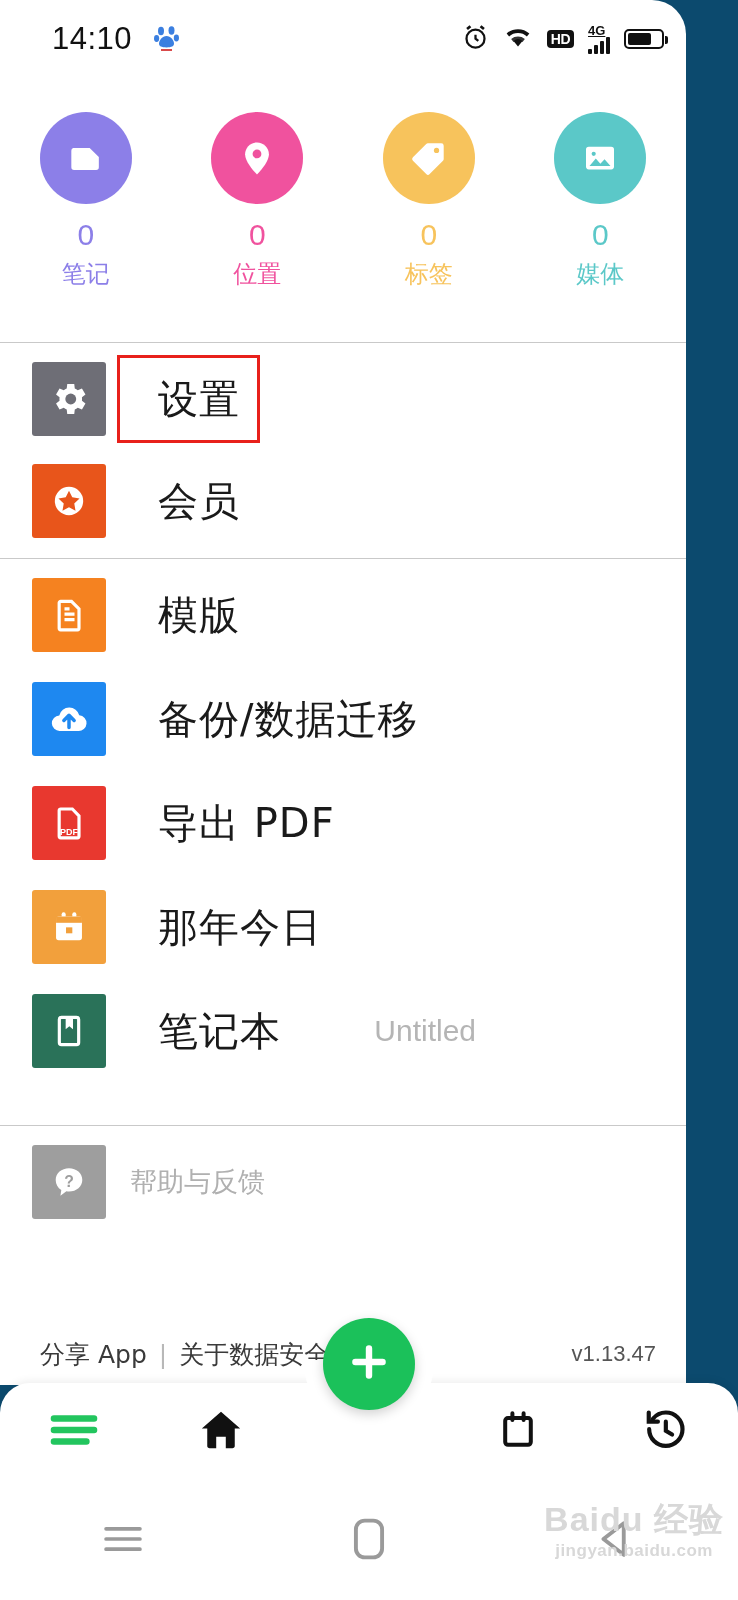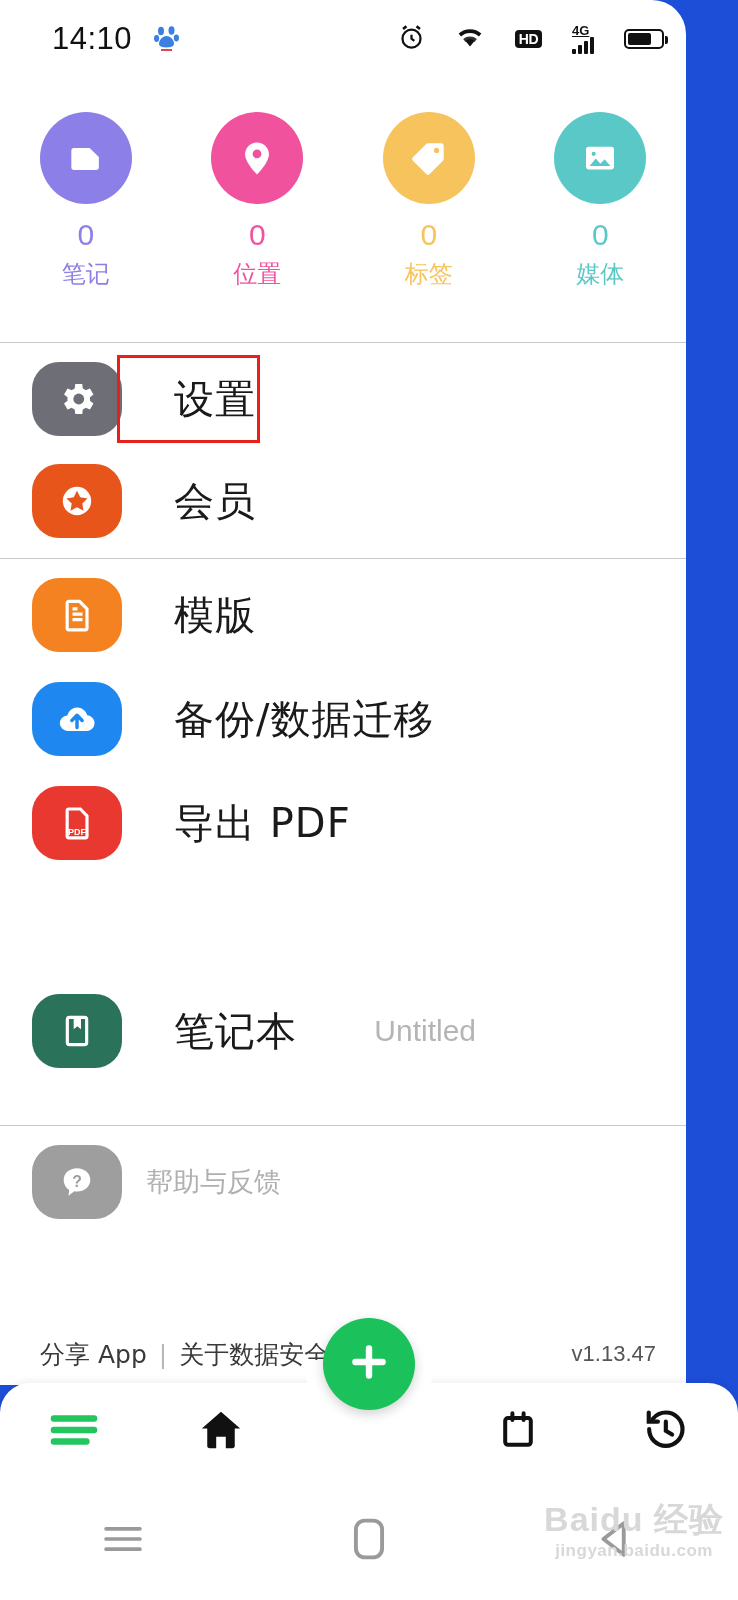--- a/index.html
+++ b/index.html
@@ -5,21 +5,21 @@
   * { box-sizing: border-box; margin: 0; padding: 0; }
   html, body {
     width: 738px; height: 1600px;
     font-family: "Liberation Sans", "DejaVu Sans", sans-serif;
     background: #808080;
     overflow: hidden;
   }
   #screen {
     position: relative;
     width: 738px; height: 1600px;
-    background: #1d4ed8;
+    background: #0c4a6e;
   }
 
   
   .panel {
     position: absolute;
     left: 0; top: 0;
     width: 686px; height: 1385px;
     background: #ffffff;
     border-top-right-radius: 34px;
     overflow: hidden;
@@ -31,21 +31,21 @@
     width: 686px; height: 78px;
     display: flex; align-items: center;
     padding: 0 22px 0 52px;
   }
   .sb-time {
     font-size: 31px; color: #111; letter-spacing: 0.5px;
     font-family: "Liberation Sans", sans-serif;
   }
   .sb-paw { margin-left: 22px; display: flex; align-items: center; }
   .sb-right {
-    margin-left: auto; display: flex; align-items: center; gap: 30px;
+    margin-left: auto; display: flex; align-items: center; gap: 14px;
   }
   .hd-badge {
     background: #111; color: #fff; font-size: 14px; font-weight: bold;
     border-radius: 4px; padding: 2px 4px; line-height: 1;
     letter-spacing: -0.5px;
   }
   .sig-wrap { display: flex; align-items: flex-end; gap: 1px; position: relative; }
   .sig-4g { font-size: 13px; font-weight: bold; color: #111; position:absolute; top:-2px; left:0;text-decoration:underline; }
   .bars { display: flex; align-items: flex-end; gap: 2px; margin-top: 12px; }
   .bars i { display: block; width: 4px; background: #111; border-radius: 1px; }
@@ -77,21 +77,21 @@
   
   .divider { width: 686px; height: 1px; background: #c9c9c9; }
   .div-abs { position: absolute; left: 0; }
 
   
   .menu-row {
     position: absolute; left: 0; width: 686px; height: 104px;
     display: flex; align-items: center;
   }
   .row-icon {
-    width: 90px; height: 74px; border-radius: 27px; margin-left: 32px;
+    width: 74px; height: 74px; border-radius: 3px; margin-left: 32px;
     display: flex; align-items: center; justify-content: center; flex: none;
   }
   .row-label {
     margin-left: 52px; font-size: 40px; color: #1a1a1a;
     font-family: "DejaVu Sans", sans-serif; letter-spacing: 1px;
   }
   .row-sub {
     margin-left: 24px; font-size: 27px; color: #b0b0b0;
     font-family: "DejaVu Sans", sans-serif;
   }
@@ -309,20 +309,32 @@
     <div class="menu-row" style="top:771px">
       <div class="row-icon" style="background:#E8382F">
         <svg width="40" height="40" viewBox="0 0 24 24">
           <path d="M7 3.6h7L18 7.8V20a.9.9 0 01-.9.9H7a.9.9 0 01-.9-.9V4.5A.9.9 0 017 3.6z" fill="none" stroke="#fff" stroke-width="1.9"></path>
           <text x="12" y="19.4" font-size="5.4" font-weight="bold" fill="#fff" text-anchor="middle" font-family="Liberation Sans, sans-serif">PDF</text>
         </svg>
       </div>
       <div class="row-label">导出 PDF</div>
     </div>
 
+    <div class="menu-row" style="top:875px">
+      <div class="row-icon" style="background:#F2A03C">
+        <svg width="42" height="42" viewBox="0 0 24 24" fill="#fff">
+          <rect x="4.6" y="6" width="14.8" height="13.5" rx="1.5"></rect>
+          <rect x="7.8" y="3.6" width="2.3" height="4" rx="1.1"></rect>
+          <rect x="13.9" y="3.6" width="2.3" height="4" rx="1.1"></rect>
+          <rect x="4.6" y="6" width="14.8" height="3.6" fill="#F2A03C"></rect>
+          <rect x="10.3" y="12.2" width="3.6" height="3.4" fill="#F2A03C"></rect>
+        </svg>
+      </div>
+      <div class="row-label">那年今日</div>
+    </div>
 
     <div class="menu-row" style="top:979px">
       <div class="row-icon" style="background:#2A7259">
         <svg width="40" height="40" viewBox="0 0 24 24" fill="none" stroke="#fff" stroke-width="1.9">
           <rect x="6.2" y="3.8" width="11.6" height="16.4" rx="1.3"></rect>
           <path d="M10 3.8v7.2l2.2-1.8 2.2 1.8V3.8" fill="#fff" stroke="none"></path>
         </svg>
       </div>
       <div class="row-label">笔记本</div>
       <div class="row-value">Untitled</div>

